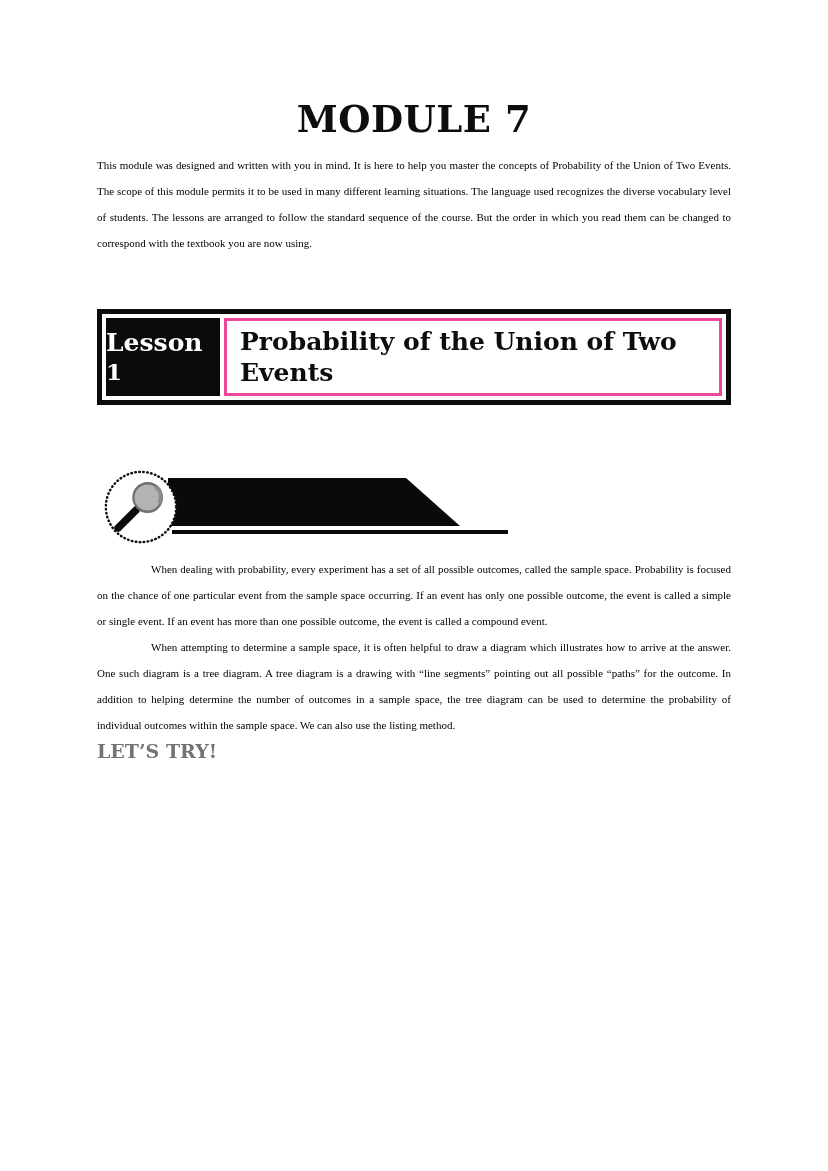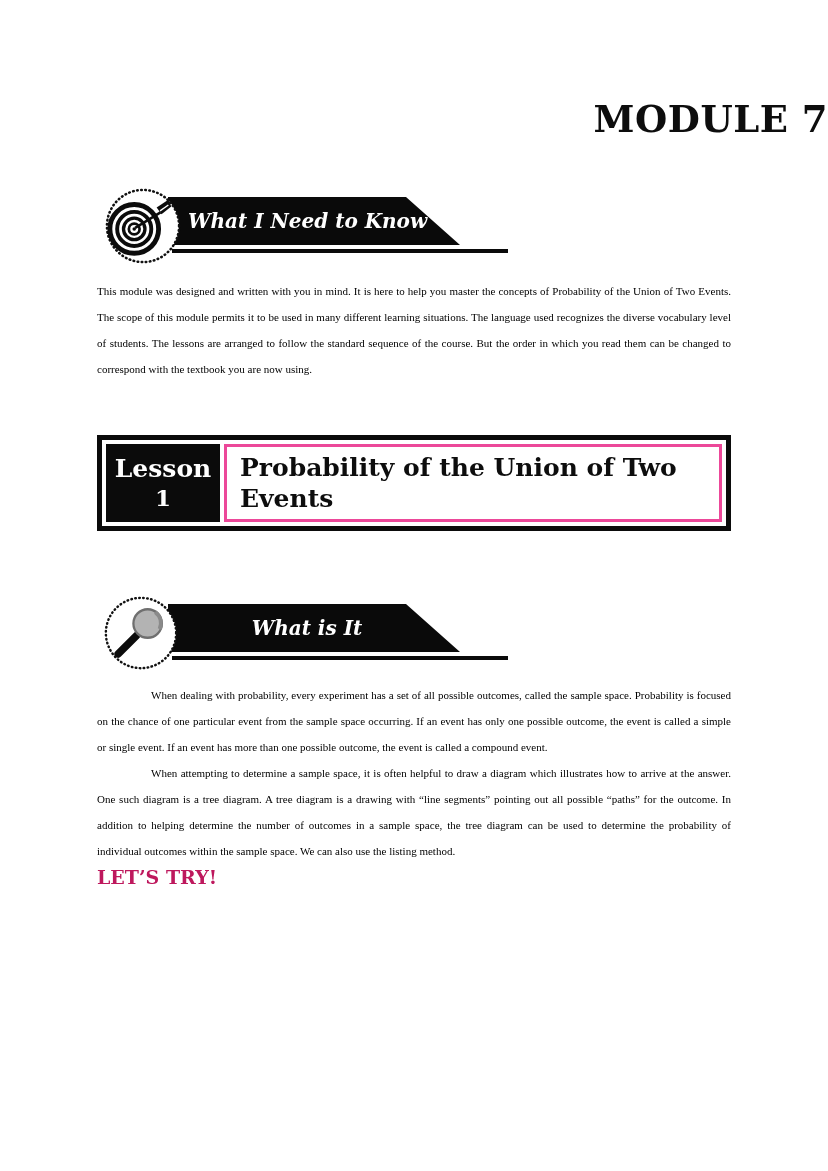--- a/index.html
+++ b/index.html
@@ -8,21 +8,21 @@
     background: #ffffff;
     font-family: "Liberation Serif", serif;
     color: #1b1b1b;
     overflow: hidden;
   }
   .page { position: relative; width: 828px; height: 1171px; background: #fff; }
 
   
   .module-title {
     margin: 99px 0 0 0;
-    text-align: right;
+    text-align: center;
     font-family: "DejaVu Serif", serif;
     font-weight: bold;
     font-size: 37px;
     line-height: 40px;
     letter-spacing: 0.5px;
     color: #0d0d0d;
   }
 
   
   .banner-row { position: relative; height: 80px; }
@@ -84,21 +84,21 @@
     padding: 4px;
     display: flex;
     align-items: stretch;
     box-sizing: border-box;
   }
   .lesson-left {
     width: 114px; min-width: 114px;
     background: #0b0b0b;
     color: #ffffff;
     display: flex; flex-direction: column;
-    align-items: center; justify-content: center;
+    align-items: flex-start; justify-content: center;
     font-family: "DejaVu Serif", serif;
     font-weight: bold;
     padding: 4px 0;
   }
   .lesson-label  { font-size: 25px; line-height: 30px; }
   .lesson-number { font-size: 23px; line-height: 28px; }
   .lesson-right {
     flex: 1;
     border: 3px solid #ec4899;
     margin-left: 4px;
@@ -112,65 +112,46 @@
 
   
   .p-what1 { margin-top: 10px; text-indent: 54px; }
   .p-what2 { margin-top: 0; text-indent: 54px; }
   .lets-try {
     margin: 1px 97px 4px 97px;
     font-family: "DejaVu Serif", serif;
     font-weight: bold;
     font-size: 19px;
     line-height: 24px;
-    color: #be185d;
+    color: #737373;
   }
 </style>
 </head>
 <body>
 
 <div class="page">
 
   <h1 class="module-title">MODULE 7</h1>
 
-  <div class="banner-row first">
-    <div class="banner-shape"></div>
-    <div class="banner-underline"></div>
-    <span class="banner-label">What I Need to Know</span>
-    <span class="icon-circle">
-      <svg viewBox="0 0 80 80" width="78" height="78">
-        <circle cx="40" cy="40" r="37" fill="#ffffff" stroke="#111" stroke-width="2.6" stroke-dasharray="0.6 3.6" stroke-linecap="round"></circle>
-        <circle cx="31" cy="43" r="25" fill="none" stroke="#0c0c0c" stroke-width="5"></circle>
-        <circle cx="31" cy="43" r="17.5" fill="none" stroke="#0c0c0c" stroke-width="4"></circle>
-        <circle cx="31" cy="43" r="11" fill="none" stroke="#0c0c0c" stroke-width="3.4"></circle>
-        <circle cx="31" cy="43" r="5.5" fill="none" stroke="#0c0c0c" stroke-width="2.8"></circle>
-        <circle cx="31" cy="43" r="1.8" fill="#0c0c0c"></circle>
-        <line x1="32" y1="42" x2="58" y2="26" stroke="#0c0c0c" stroke-width="2.6"></line>
-        <polygon points="54,21 66,13 69,20 59,28" fill="#0c0c0c"></polygon>
-        <line x1="57.5" y1="24.5" x2="66" y2="18.5" stroke="#ffffff" stroke-width="1.4"></line>
-      </svg>
-    </span>
-  </div>
 
   <p class="bodytext p-intro">This module was designed and written with you in mind. It is here to help you master the concepts of Probability of the Union of Two Events. The scope of this module permits it to be used in many different learning situations. The language used recognizes the diverse vocabulary level of students. The lessons are arranged to follow the standard sequence of the course. But the order in which you read them can be changed to correspond with the textbook you are now using.</p>
 
 
 
   <div class="lesson-box">
     <div class="lesson-left">
       <span class="lesson-label">Lesson</span>
       <span class="lesson-number">1</span>
     </div>
     <div class="lesson-right">Probability of the Union of Two Events</div>
   </div>
 
   <div class="banner-row second">
     <div class="banner-shape"></div>
     <div class="banner-underline"></div>
-    <span class="banner-label">What is It</span>
     <span class="icon-circle">
       <svg viewBox="0 0 80 80" width="76" height="76">
         <circle cx="40" cy="40" r="37" fill="#ffffff" stroke="#111" stroke-width="2.6" stroke-dasharray="0.6 3.6" stroke-linecap="round"></circle>
         <line x1="35" y1="43" x2="16" y2="62" stroke="#0c0c0c" stroke-width="8" stroke-linecap="round"></line>
         <circle cx="47" cy="30" r="15" fill="#b3b3b3" stroke="#6f6f6f" stroke-width="2.4"></circle>
         <path d="M55,18 A14.5 14.5 0 0 1 59.5,36" fill="none" stroke="#8a8a8a" stroke-width="4"></path>
       </svg>
     </span>
   </div>
 

